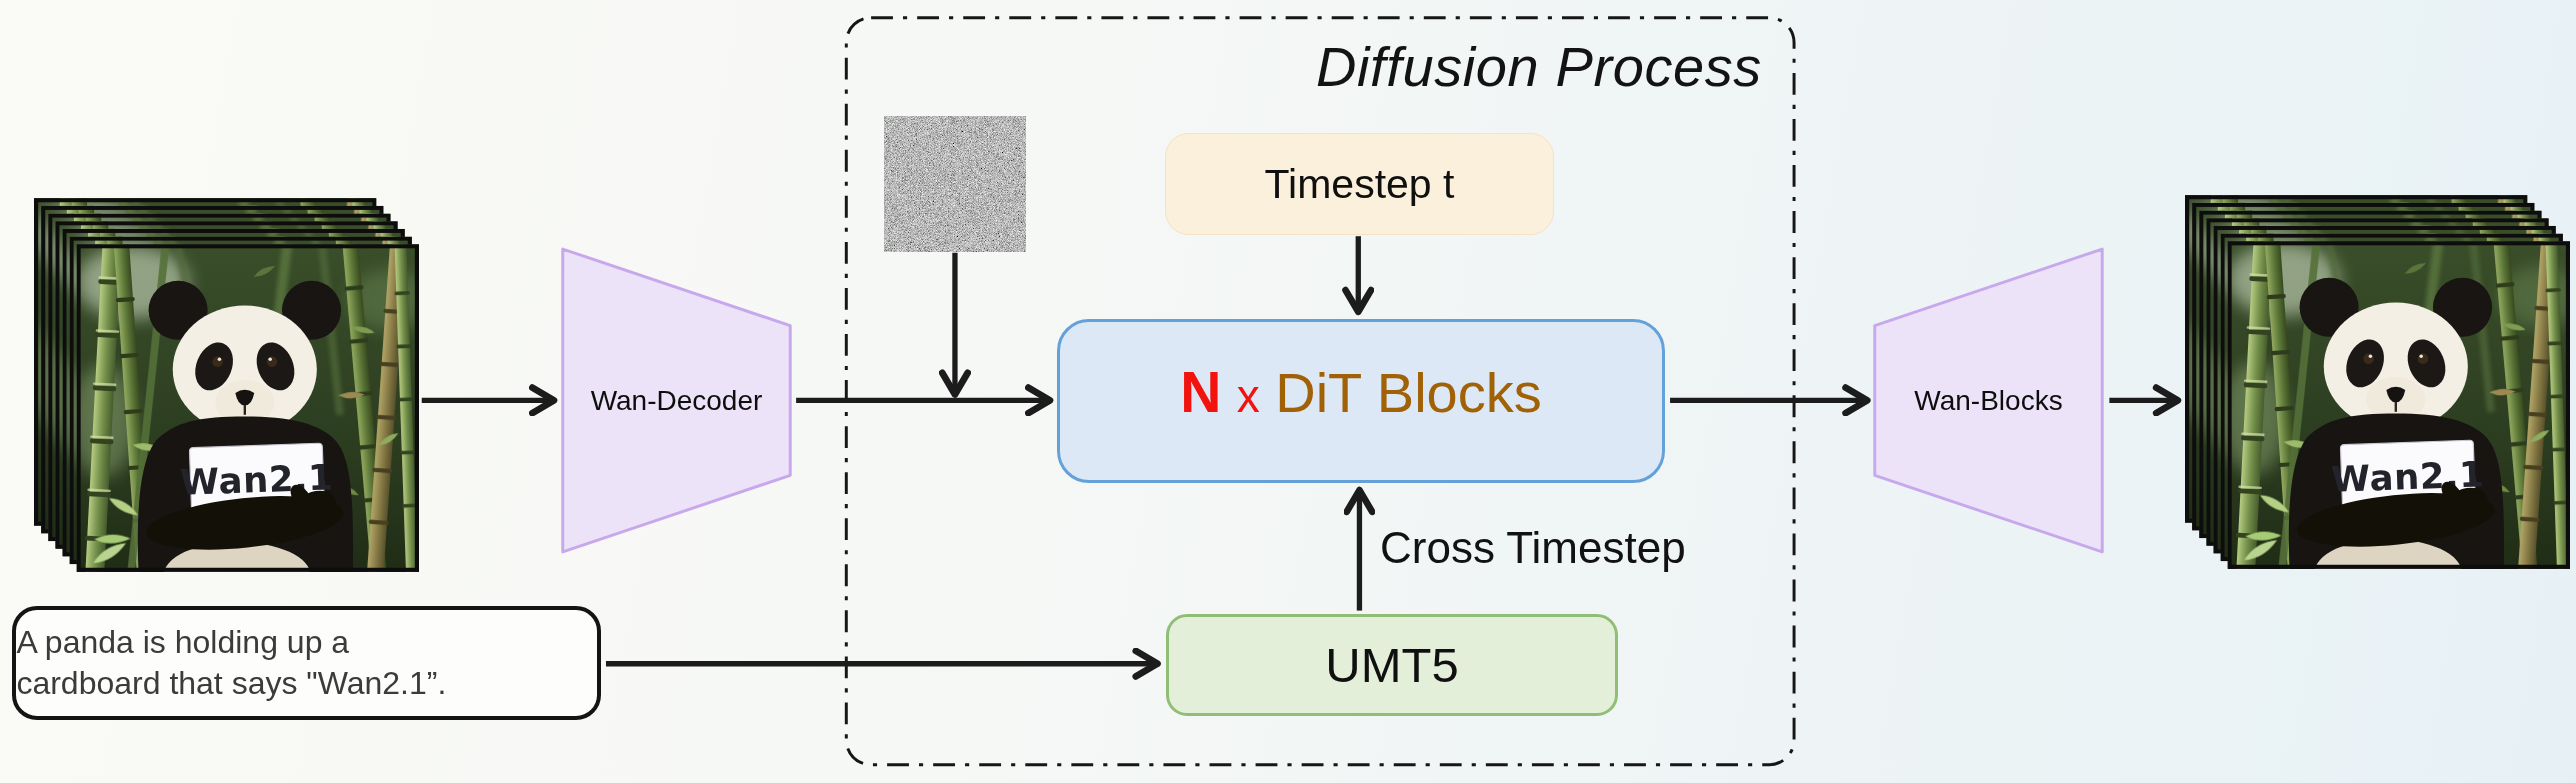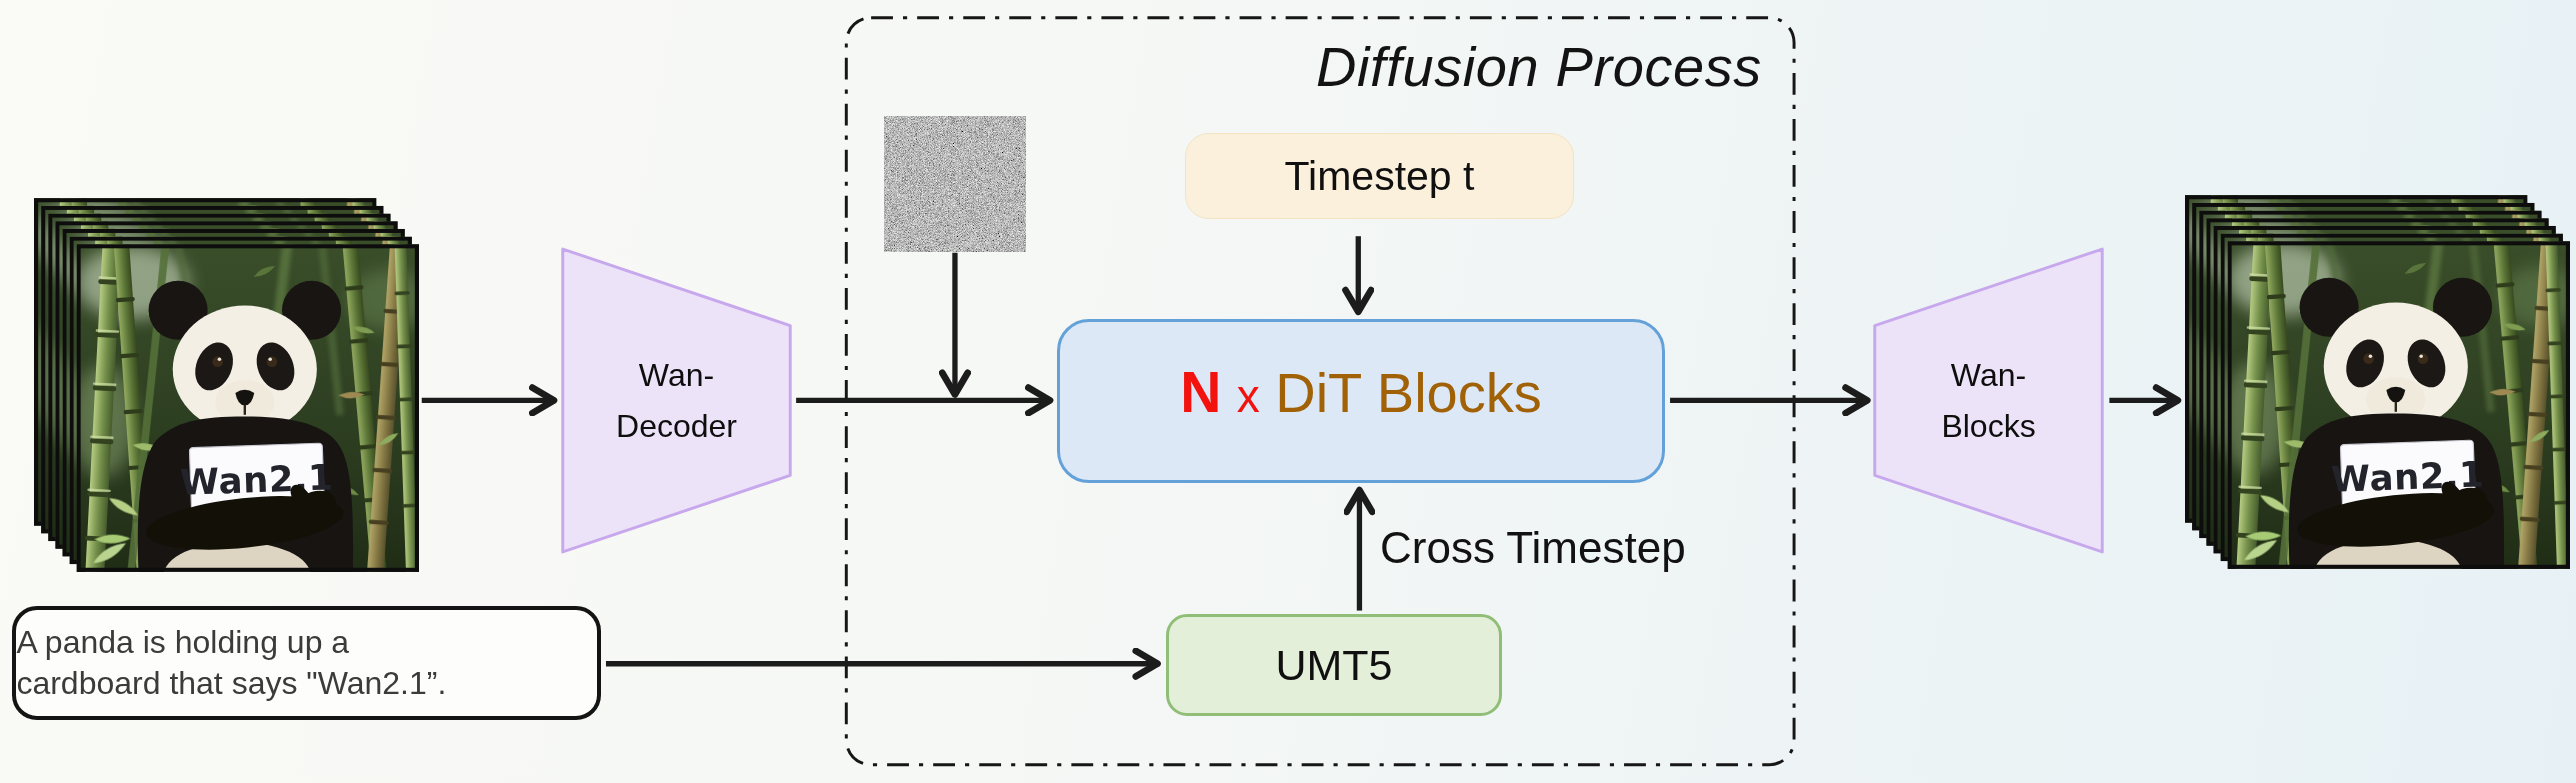--- a/index.html
+++ b/index.html
@@ -33,53 +33,53 @@
     background:#fdfdfb;
     border:4.1px solid var(--prompt-border);
     border-radius:25px;
     display:flex;flex-direction:column;align-items:flex-start;justify-content:center;
     font-size:32px;line-height:41px;color:var(--prompt-text);
     text-align:center;
   }
 
   
   .trap-label{
-    display:flex;flex-direction:column;align-items:center;justify-content:center;
-    font-size:32px;line-height:51px;color:#0e0e0e;
+    display:flex;flex-direction:row;align-items:center;justify-content:center;
+    font-size:28px;line-height:51px;color:#0e0e0e;
   }
   .trap-shape{fill:var(--encoder-fill);stroke:var(--encoder-border);stroke-width:5;stroke-linejoin:round;}
 
   
   .timestep-box{
-    left:1165px;top:133px;width:389px;height:86px;box-sizing:border-box;
+    left:1165px;top:133px;width:389px;height:102px;box-sizing:border-box;
     background:var(--timestep-fill);
     border:1.8px solid var(--timestep-border);
     border-radius:23.6px;
     display:flex;align-items:center;justify-content:center;
-    font-size:41px;color:#101010;margin-left:20px;
+    font-size:41px;color:#101010;
   }
   .dit-box{
     left:1057px;top:319px;width:608px;height:164px;box-sizing:border-box;
     background:var(--dit-fill);
     border:3px solid var(--dit-border);
     border-radius:32px;
     display:flex;align-items:baseline;justify-content:center;
     color:#0d0d0d;
   }
   .dit-box .dit-inner{display:flex;align-items:baseline;margin-top:37px;}
   .dit-n{font-size:57px;font-weight:700;color:var(--accent-red);}
   .dit-x{font-size:46px;color:var(--accent-red);margin:0 15.4px;}
   .dit-label{font-size:56px;color:#a16207;}
   .umt5-box{
-    left:1166px;top:614px;width:336px;height:102px;box-sizing:border-box;
+    left:1166px;top:614px;width:452px;height:102px;box-sizing:border-box;
     background:var(--umt5-fill);
     border:3px solid var(--umt5-border);
     border-radius:21px;
     display:flex;align-items:center;justify-content:center;
-    font-size:43px;color:#101010;
+    font-size:49px;color:#101010;
   }
   .cross-attention{
     left:1380px;top:523px;
     font-size:44px;color:#121212;white-space:nowrap;
   }
 </style>
 </head>
 <body>
 
 <div class="canvas">

